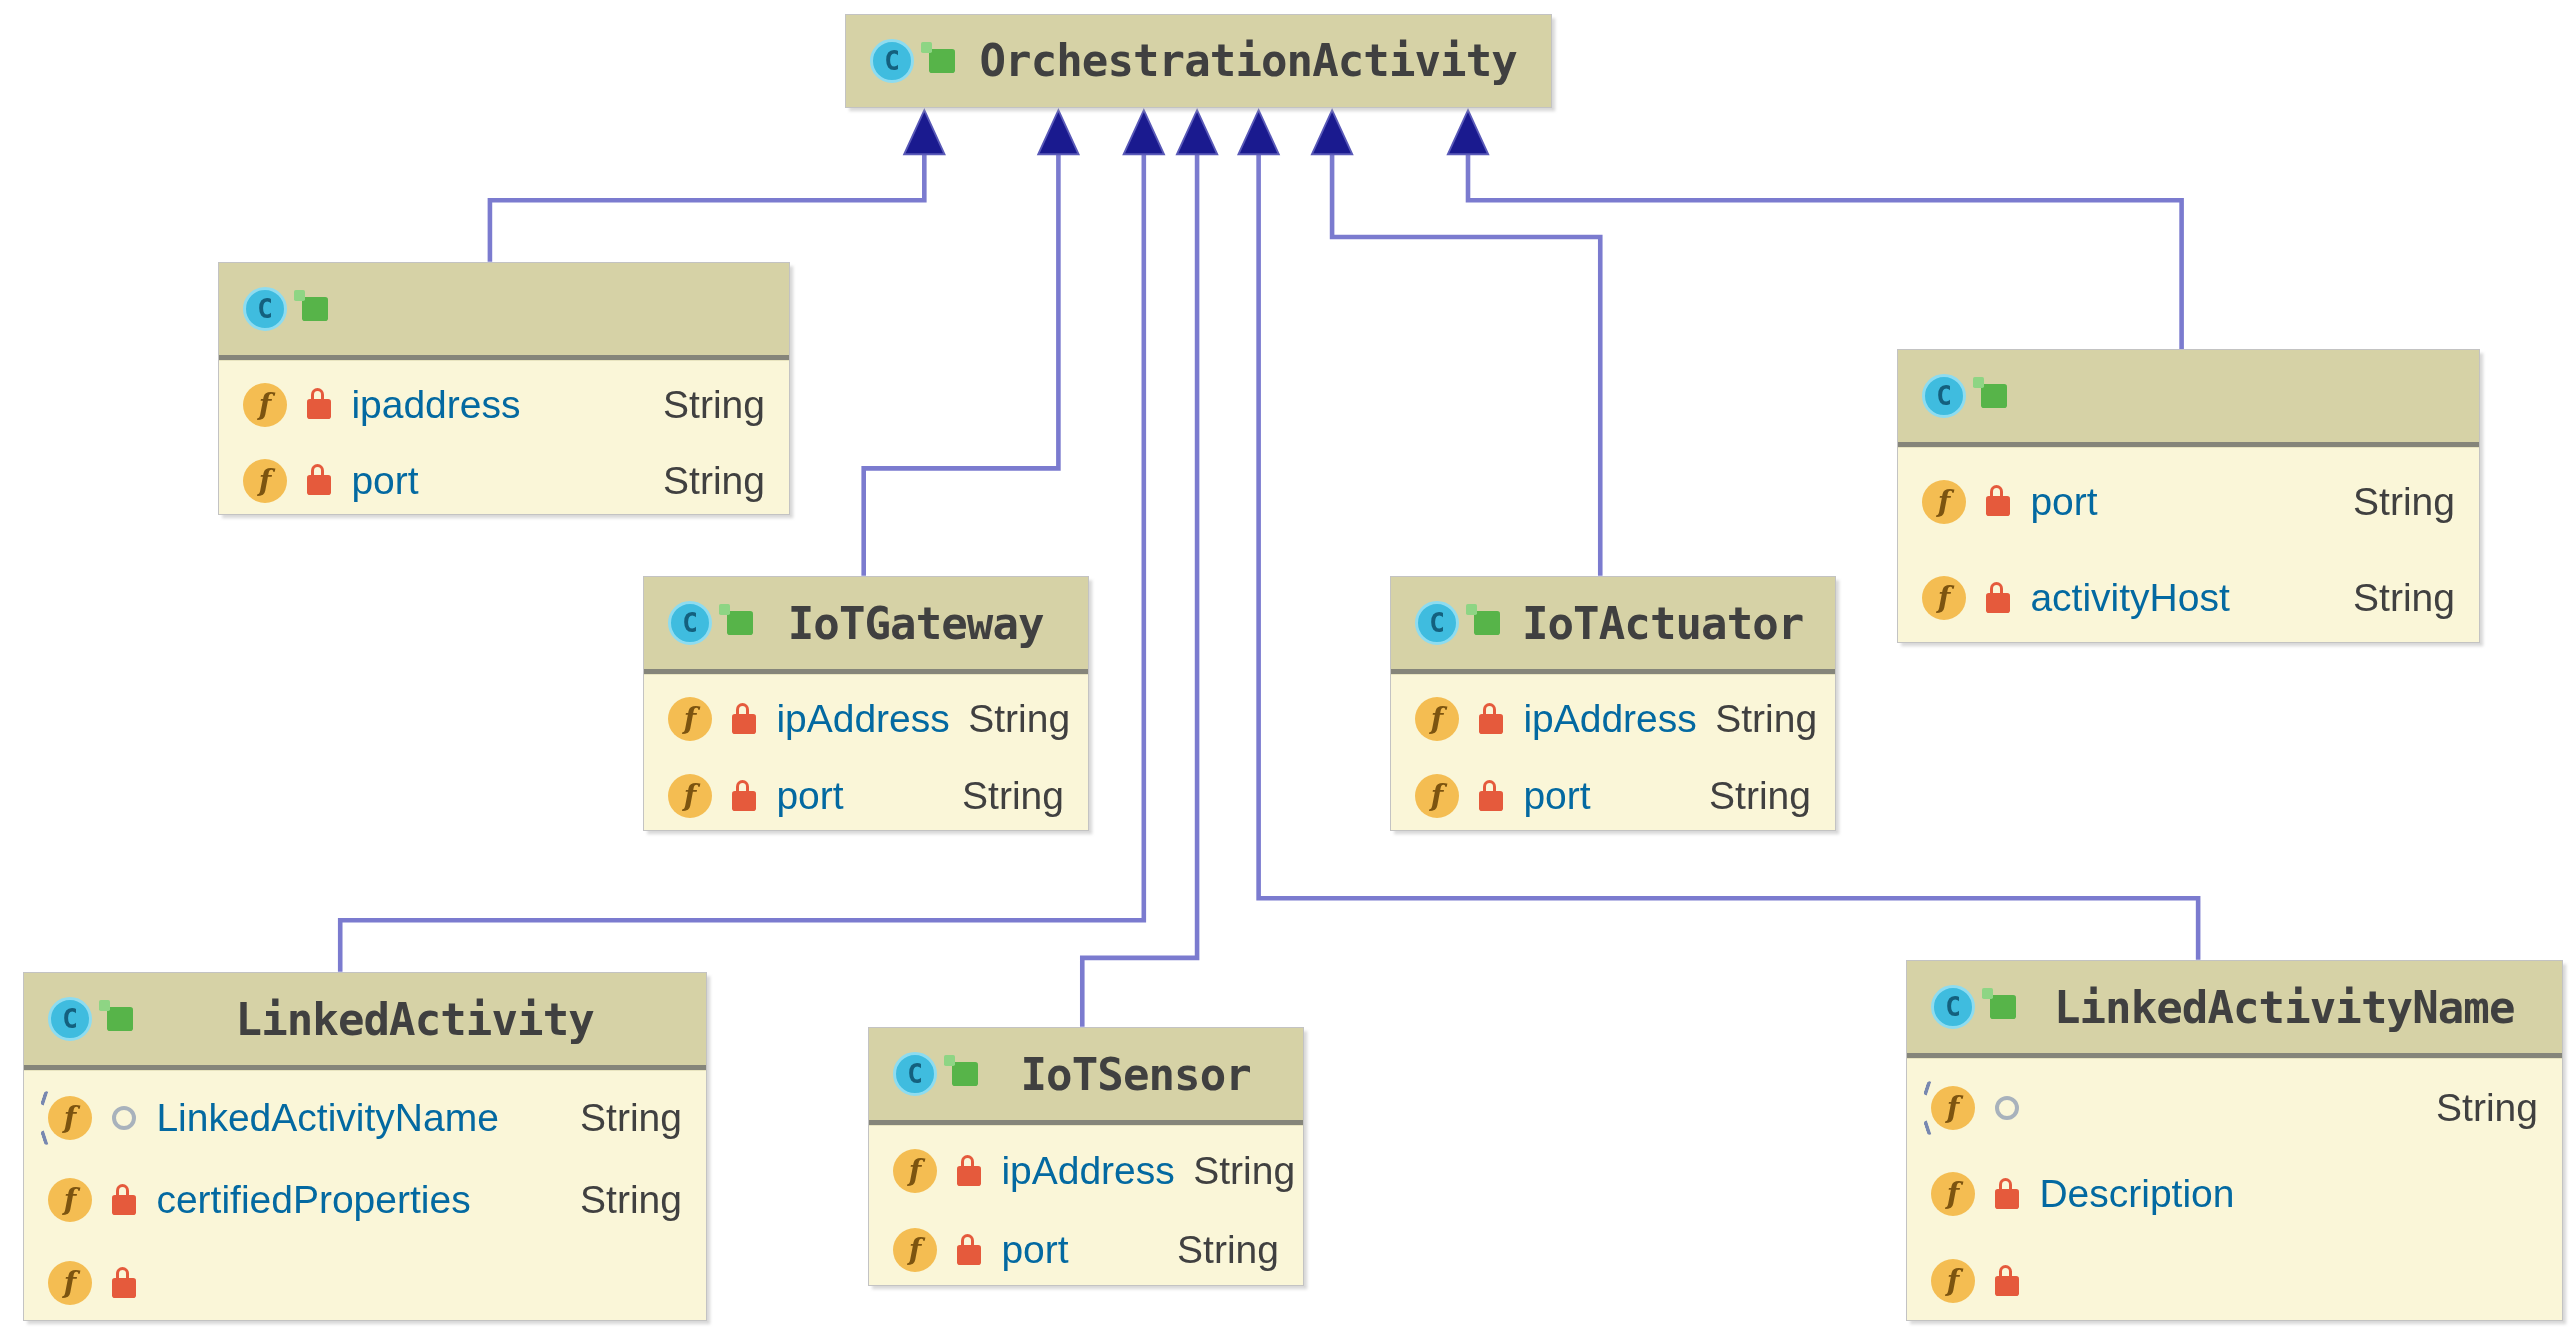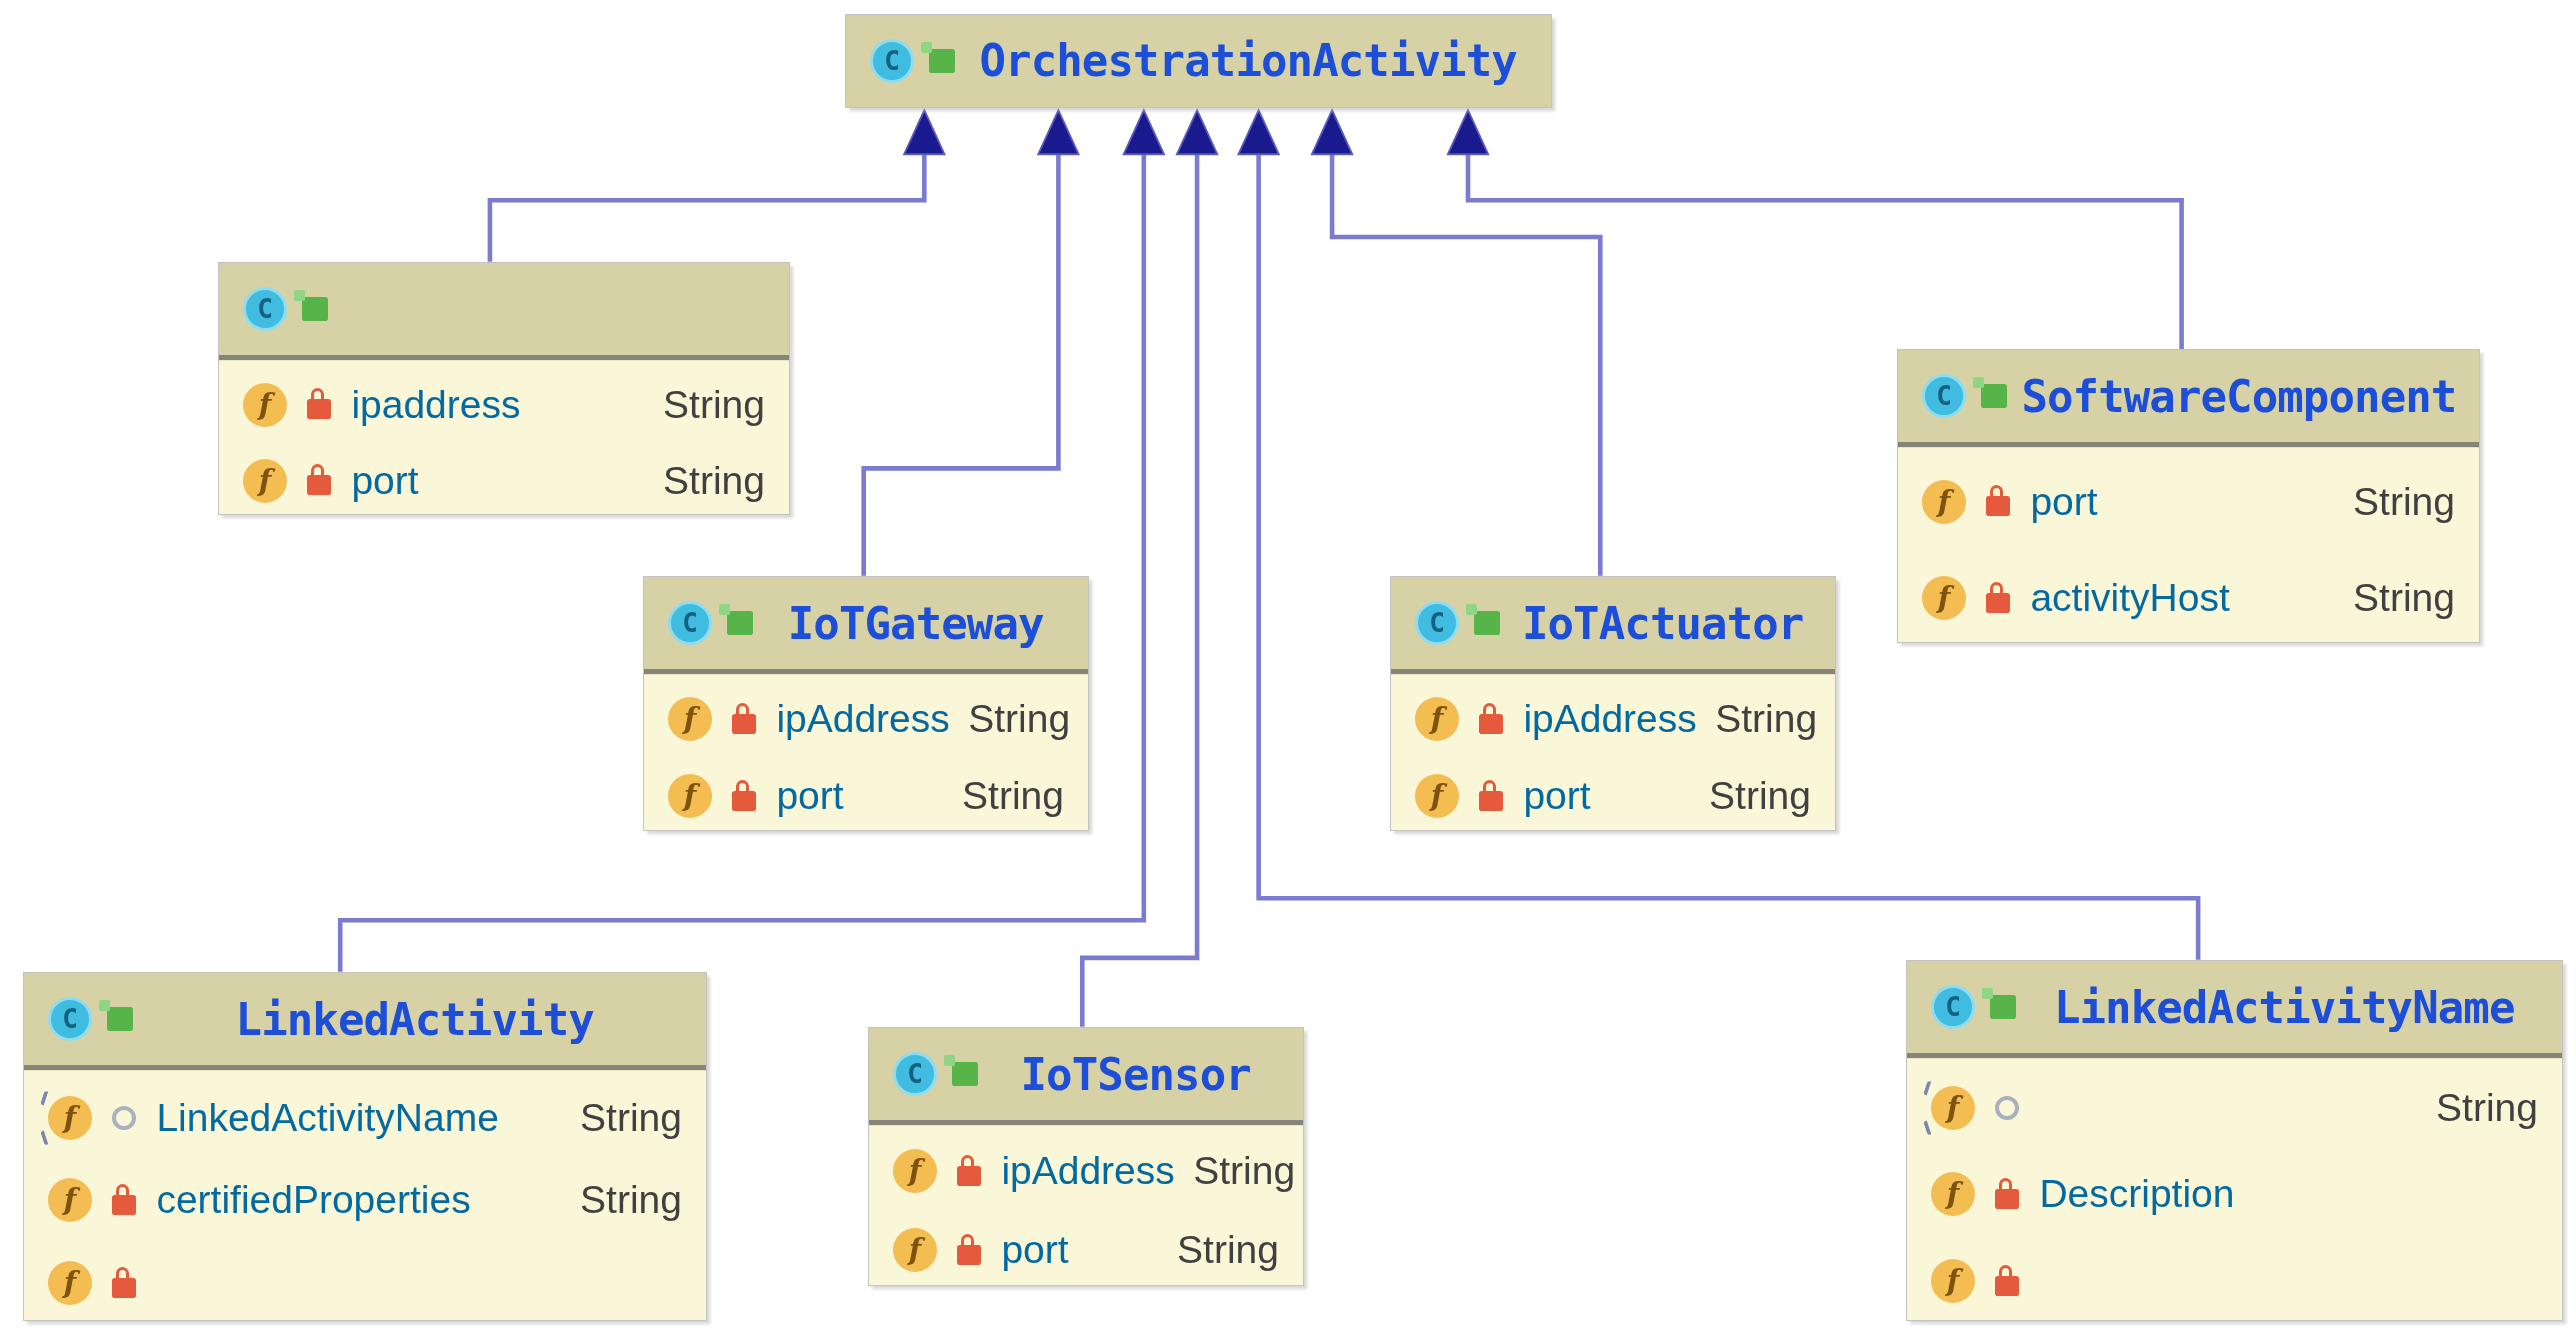--- a/index.html
+++ b/index.html
@@ -6,21 +6,21 @@
   #canvas{position:relative;width:2576px;height:1328px;background:#ffffff;overflow:hidden;
           font-family:"Liberation Sans",sans-serif;}
   #wires{position:absolute;left:0;top:0;z-index:1;}
 
   .uml-box{position:absolute;z-index:2;background:#faf6d8;border:1.8px solid #c3c3c3;
            box-shadow:3.7px 3.7px 2.8px rgba(170,170,170,.45);box-sizing:border-box;}
   .uml-header{display:flex;align-items:center;gap:14.7px;padding:0 24px;height:92px;
               background:#d6d2a6;}
   .hdr-only .uml-header{height:100%;}
   .uml-title{flex:1;text-align:center;font-family:"DejaVu Sans Mono",monospace;font-weight:bold;
-             font-size:44px;color:#1d4ed8;letter-spacing:-0.9px;white-space:nowrap;overflow:hidden;}
+             font-size:44px;color:#404040;letter-spacing:-0.9px;white-space:nowrap;overflow:hidden;}
   .uml-sep{height:0;border-top:5.5px solid #85857a;border-bottom:1.8px solid #e8e4c0;}
   .uml-body{display:flex;flex-direction:column;justify-content:space-around;
             height:calc(100% - 99px);padding:5.5px 0;}
   .uml-row{display:flex;align-items:center;gap:18.4px;padding:0 24px;min-height:73px;}
   .f-name{font-size:39px;color:#0369a1;white-space:nowrap;}
   .f-type{margin-left:auto;font-size:39px;color:#404040;white-space:nowrap;}
 
   
   .ic-class{flex:none;width:44px;height:44px;border-radius:50%;background:#3fbcdf;
             border:3.7px solid #8edcf0;box-sizing:border-box;display:flex;align-items:center;
@@ -160,21 +160,20 @@
         <span class="f-name">port</span>
         <span class="f-type">String</span>
       </div>
     </div>
   </div>
 
   <div class="uml-box" style="left:1897px;top:349px;width:583px;height:294px;">
     <div class="uml-header">
       <span class="ic-class">C</span>
       <span class="ic-home"></span>
-      <div class="uml-title">SoftwareComponent</div>
     </div>
     <div class="uml-sep"></div>
     <div class="uml-body">
       <div class="uml-row">
         <span class="ic-f">f</span>
         <span class="mod-slot">
             <span class="ic-lock"></span>
           </span>
         <span class="f-name">port</span>
         <span class="f-type">String</span>

